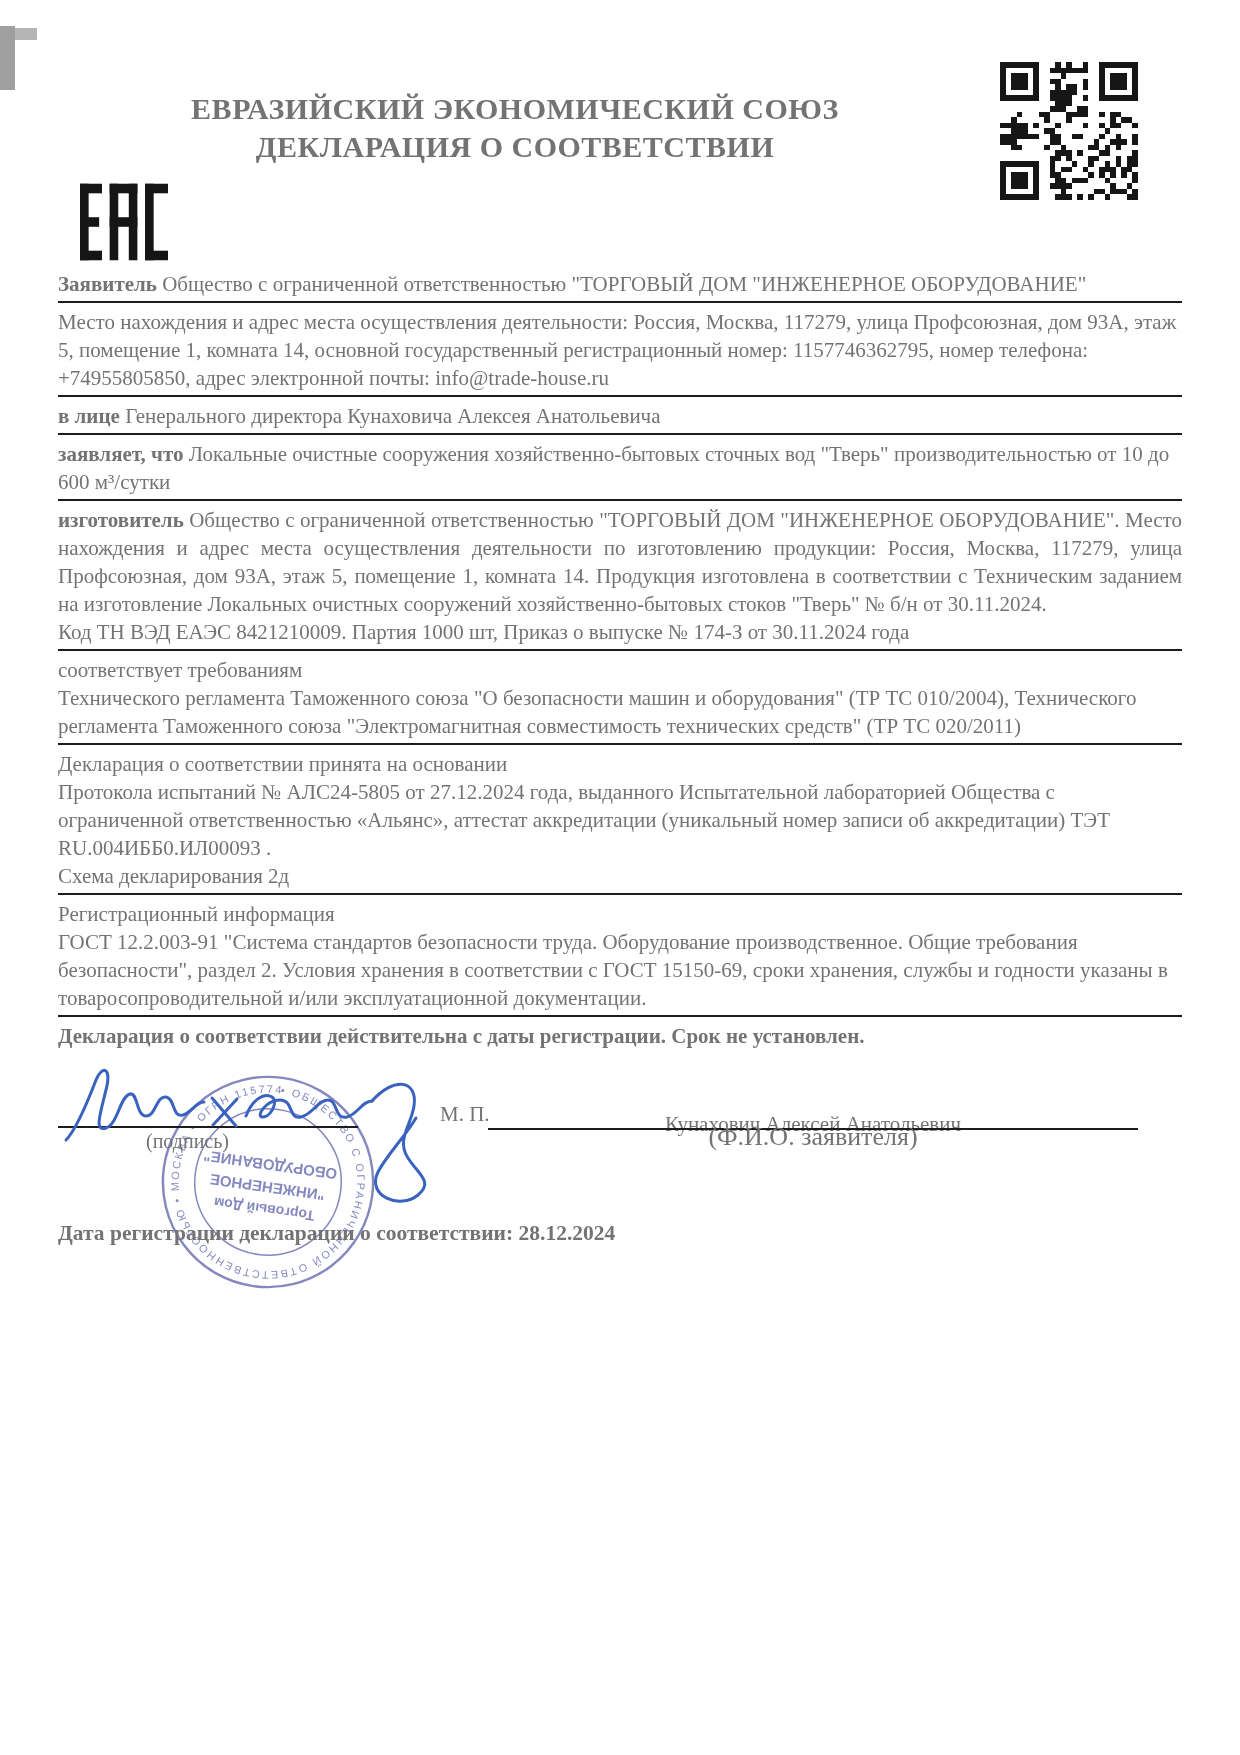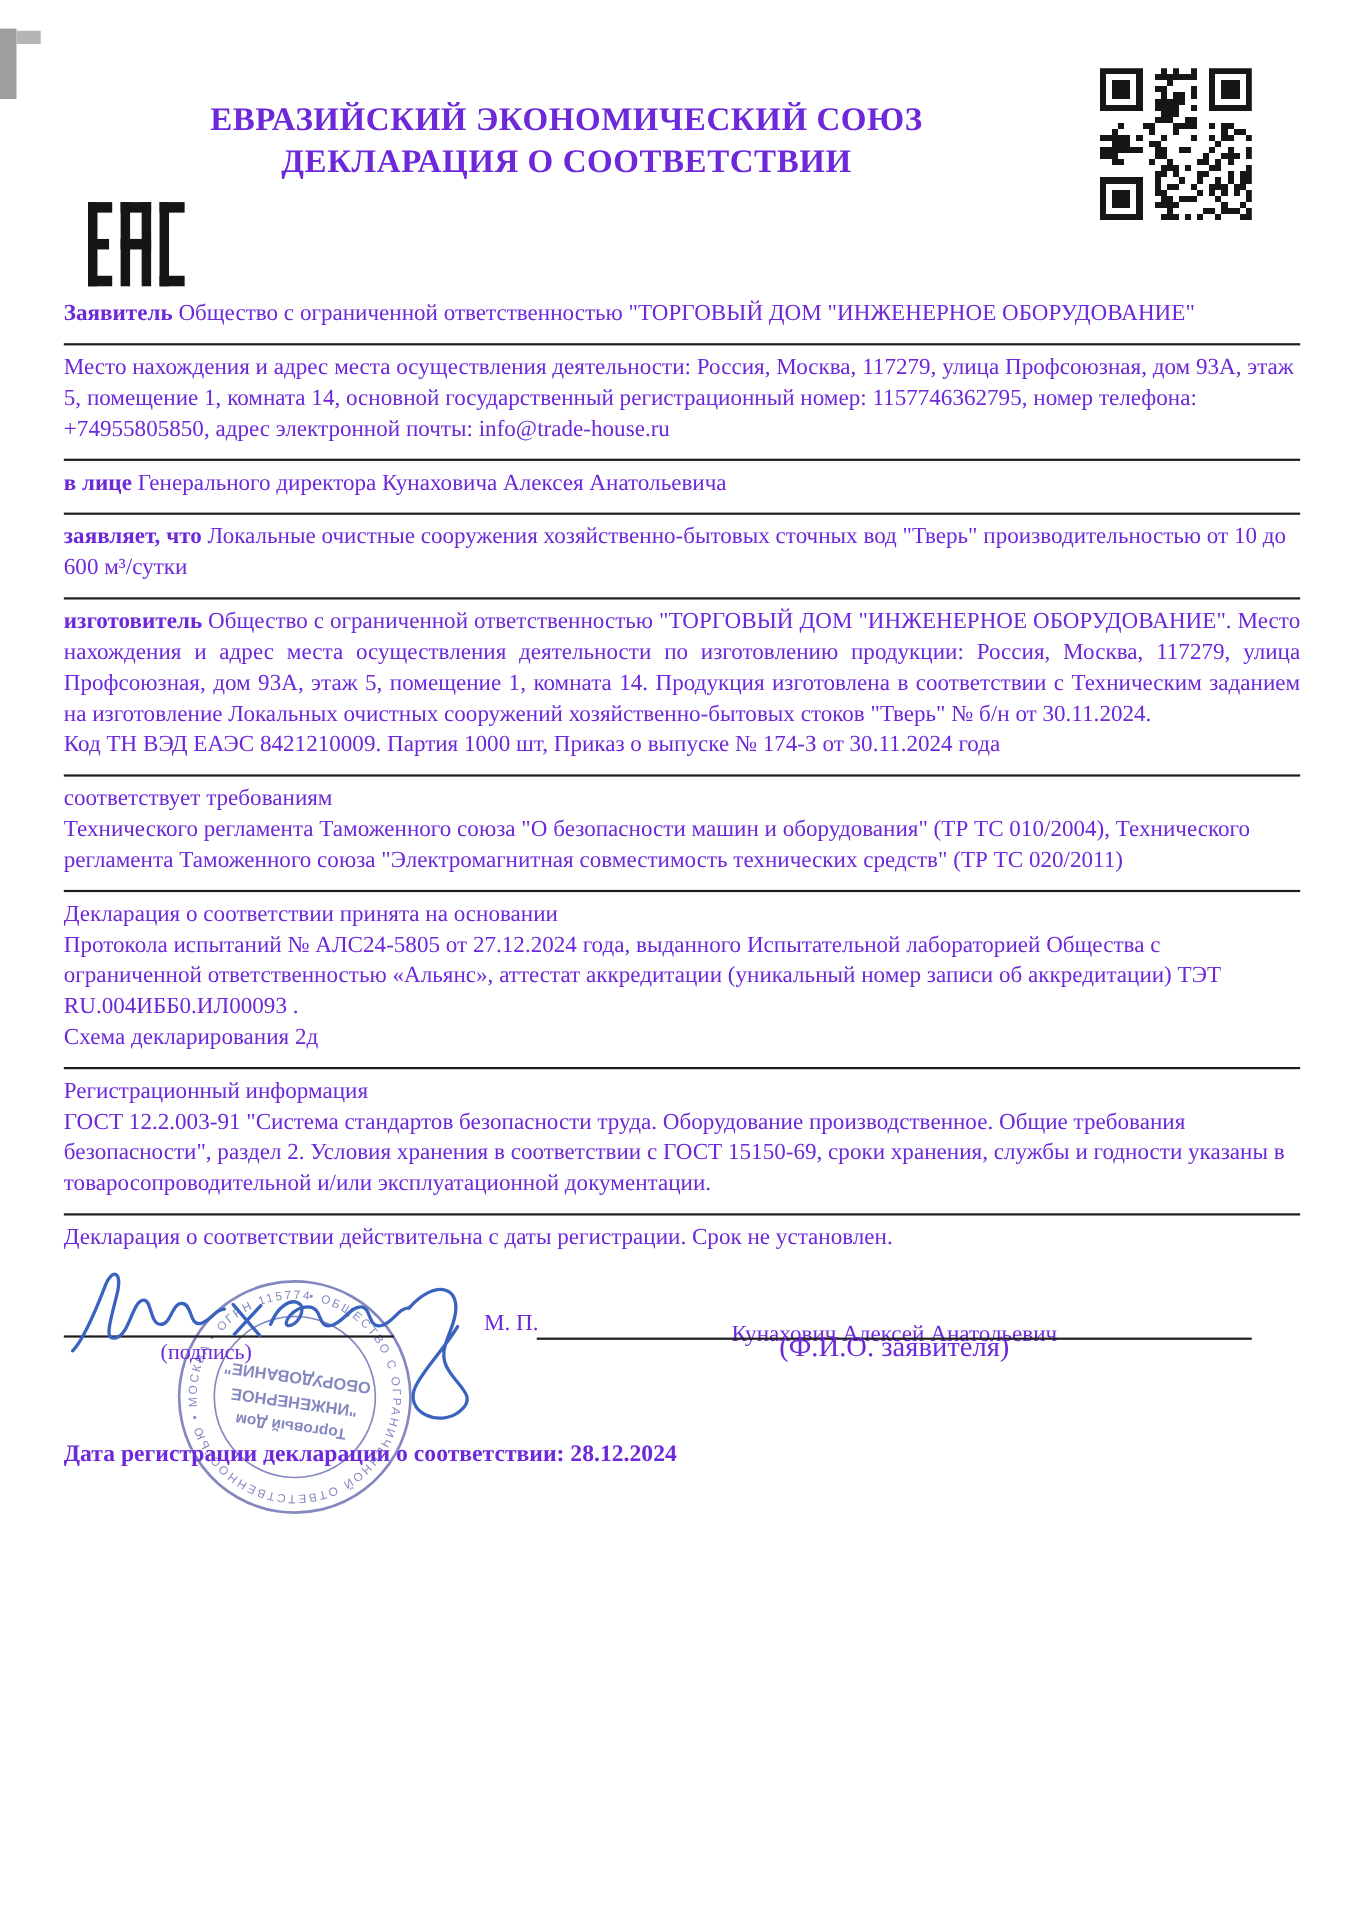--- a/index.html
+++ b/index.html
@@ -1,41 +1,41 @@
 <!DOCTYPE html>
 <html lang="ru"><head>
 <meta charset="utf-8">
 <style>
   html,body{margin:0;padding:0;background:#e8e8e8;}
   .page{
     position:relative;width:1240px;height:1755px;margin:0 auto;
-    background:#ffffff;color:#6d28d9;overflow:hidden;
+    background:#ffffff;color:#737373;overflow:hidden;
     font-family:"Liberation Serif", serif;
   }
   .scan-corner{position:absolute;left:0;top:26px;width:15px;height:64px;background:#9f9f9f;}
   .scan-corner::after{content:"";position:absolute;left:15px;top:2px;width:22px;height:12px;background:#b5b5b5;}
 
   .doc-title{
     padding-top:90px;padding-right:210px;text-align:center;
     font-weight:bold;font-size:30px;line-height:38px;letter-spacing:.5px;
   }
 
   .eac-logo{position:absolute;left:80px;top:182px;}
   .sr{position:absolute;width:1px;height:1px;overflow:hidden;clip:rect(0 0 0 0);white-space:nowrap;}
 
   .qr{position:absolute;left:1000px;top:62px;width:138px;height:138px;}
   .qr svg{width:100%;height:100%;}
 
   .content{margin:0 58px;padding-top:104px;font-size:21px;line-height:28px;}
   .content p{margin:0;}
-  .sec{border-bottom:2px solid #1c1c1c;padding-bottom:14px;margin-bottom:5px;}
+  .sec{border-bottom:2px solid #1c1c1c;padding-bottom:3px;margin-bottom:5px;}
   .lead{font-weight:bold;}
   .h{font-weight:normal;margin:3px 0 2px;}
   .just{text-align:justify;}
-  .validity{font-weight:normal;margin-top:9px;}
+  .validity{font-weight:bold;margin-top:9px;}
 
   .sig-area{position:relative;margin:0 58px;height:152px;font-size:21px;}
   .sig-svg{position:absolute;left:0;top:6px;z-index:2;pointer-events:none;}
   .stamp{position:absolute;left:88px;top:10px;z-index:0;opacity:.8;pointer-events:none;}
   .sig-line{position:absolute;left:0;top:76px;width:300px;border-bottom:2px solid #1c1c1c;}
   .sig-caption{position:absolute;left:88px;top:80px;font-size:20px;}
   .mp{position:absolute;left:338px;top:52px;margin-left:44px;}
   .fio-name{position:absolute;left:430px;top:46px;width:650px;text-align:center;margin-top:16px;}
   .fio-line{position:absolute;left:430px;top:78px;width:650px;border-bottom:2px solid #1c1c1c;}
   .fio-caption{position:absolute;left:430px;top:72px;width:650px;text-align:center;font-size:26px;}

